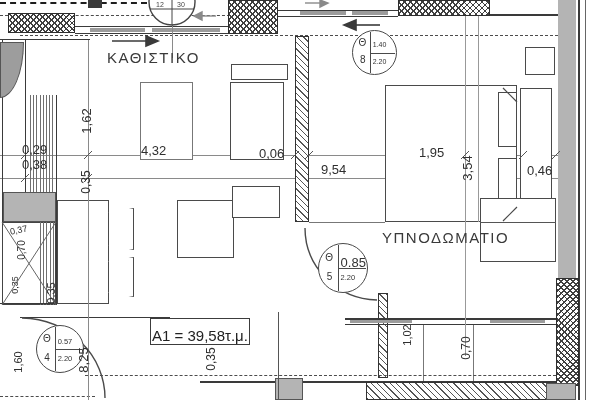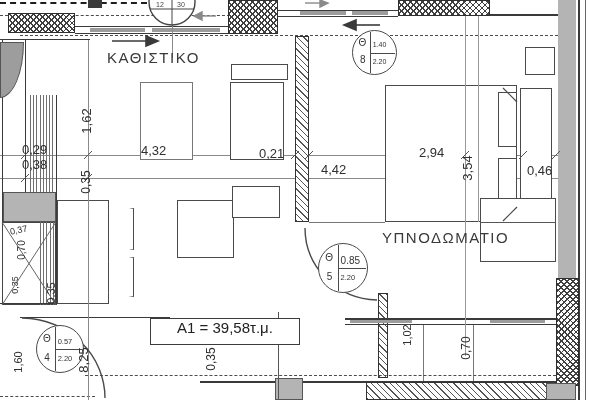--- a/index.html
+++ b/index.html
@@ -21,22 +21,22 @@
   .furn{position:absolute;background:#fff;border:1.3px solid #4a4a4a;box-sizing:border-box;}
   .dash{position:absolute;height:0;border-top:1.8px dashed #4c4c4c;}
   .dashb{position:absolute;height:0;border-top:2.5px dashed #1e1e1e;}
   .dim{position:absolute;font-size:13px;white-space:nowrap;line-height:1;}
   .dimv{position:absolute;font-size:13px;white-space:nowrap;line-height:1;
         transform:translate(-50%,-50%) rotate(-90deg);}
   .room{position:absolute;font-size:15px;letter-spacing:1.5px;color:#3a3a3a;line-height:1;}
   .marker{position:absolute;border-radius:50%;background:#fff;border:1.4px solid #4a4a4a;box-sizing:border-box;}
   .mline{position:absolute;background:#4a4a4a;}
   .mtxt{position:absolute;color:#333;line-height:1;}
-  #areabox{position:absolute;left:150px;top:318px;width:150px;height:27px;background:#fff;
-           border:1.6px solid #3c3c3c;display:flex;align-items:flex-start;justify-content:center;
+  #areabox{position:absolute;left:150px;top:318px;width:100px;height:27px;background:#fff;
+           border:1.6px solid #3c3c3c;display:flex;align-items:flex-end;justify-content:center;
            font-size:15px;color:#222;box-sizing:border-box;}
   svg.overlay{position:absolute;left:0;top:0;pointer-events:none;}
   .wm{position:absolute;font-size:7px;color:#444;line-height:1;}
 </style>
 </head>
 <body>
 
 <div id="plan">
 
   <div class="ln" style="left:0;top:155px;width:560px;height:1px"></div>
@@ -158,21 +158,21 @@
     <span class="mtxt" style="left:13%;top:16%;font-size:10px">Θ</span>
     <span class="mtxt" style="left:16%;top:56%;font-size:10px">8</span>
     <span class="mtxt" style="left:46%;top:24%;font-size:7px">1.40</span>
     <span class="mtxt" style="left:46%;top:62%;font-size:7px">2.20</span>
   </div>
   <div class="marker" style="left:318px;top:243px;width:50px;height:50px">
     <div class="mline" style="left:40%;top:3%;width:1px;height:94%"></div>
     <div class="mline" style="left:40%;top:50%;width:57%;height:1px"></div>
     <span class="mtxt" style="left:13%;top:18%;font-size:10px">Θ</span>
     <span class="mtxt" style="left:16%;top:58%;font-size:10px">5</span>
-    <span class="mtxt" style="left:45%;top:26%;font-size:10px">0.85</span>
+    <span class="mtxt" style="left:45%;top:26%;font-size:13px">0.85</span>
     <span class="mtxt" style="left:45%;top:62%;font-size:7.5px">2.20</span>
   </div>
   <div class="marker" style="left:36px;top:325px;width:48px;height:48px">
     <div class="mline" style="left:40%;top:3%;width:1px;height:94%"></div>
     <div class="mline" style="left:40%;top:50%;width:57%;height:1px"></div>
     <span class="mtxt" style="left:13%;top:18%;font-size:10px">Θ</span>
     <span class="mtxt" style="left:16%;top:58%;font-size:10px">4</span>
     <span class="mtxt" style="left:45%;top:26%;font-size:7.5px">0.57</span>
     <span class="mtxt" style="left:45%;top:62%;font-size:7.5px">2.20</span>
   </div>
@@ -180,23 +180,23 @@
   <span class="room" style="left:107px;top:50px">ΚΑΘΙΣΤΙΚΟ</span>
   <span class="room" style="left:382px;top:230px">ΥΠΝΟΔΩΜΑΤΙΟ</span>
 
   <div id="areabox">
     <span>A1 = 39,58τ.μ.</span>
   </div>
 
   <span class="dim" style="left:22px;top:143px">0,29</span>
   <span class="dim" style="left:22px;top:158px">0,38</span>
   <span class="dim" style="left:141px;top:144px">4,32</span>
-  <span class="dim" style="left:259px;top:147px">0,21</span>
-  <span class="dim" style="left:321px;top:163px">4,42</span>
-  <span class="dim" style="left:419px;top:146px">2,94</span>
+  <span class="dim" style="left:259px;top:147px">0,06</span>
+  <span class="dim" style="left:321px;top:163px">9,54</span>
+  <span class="dim" style="left:419px;top:146px">1,95</span>
   <span class="dim" style="left:527px;top:164px">0,46</span>
 
   <span class="dimv" style="left:86px;top:121px">1,62</span>
   <span class="dimv" style="left:86px;top:182px;font-size:12px">0,35</span>
   <span class="dimv" style="left:467px;top:168px">3,54</span>
   <span class="dimv" style="left:83px;top:360px">8,25</span>
   <span class="dimv" style="left:51px;top:293px;font-size:11px">0,35</span>
   <span class="dimv" style="left:211px;top:359px;font-size:12px">0,35</span>
   <span class="dimv" style="left:15px;top:285px;font-size:9px">0,35</span>
   <span class="dimv" style="left:407px;top:335px;font-size:11px">1,02</span>

